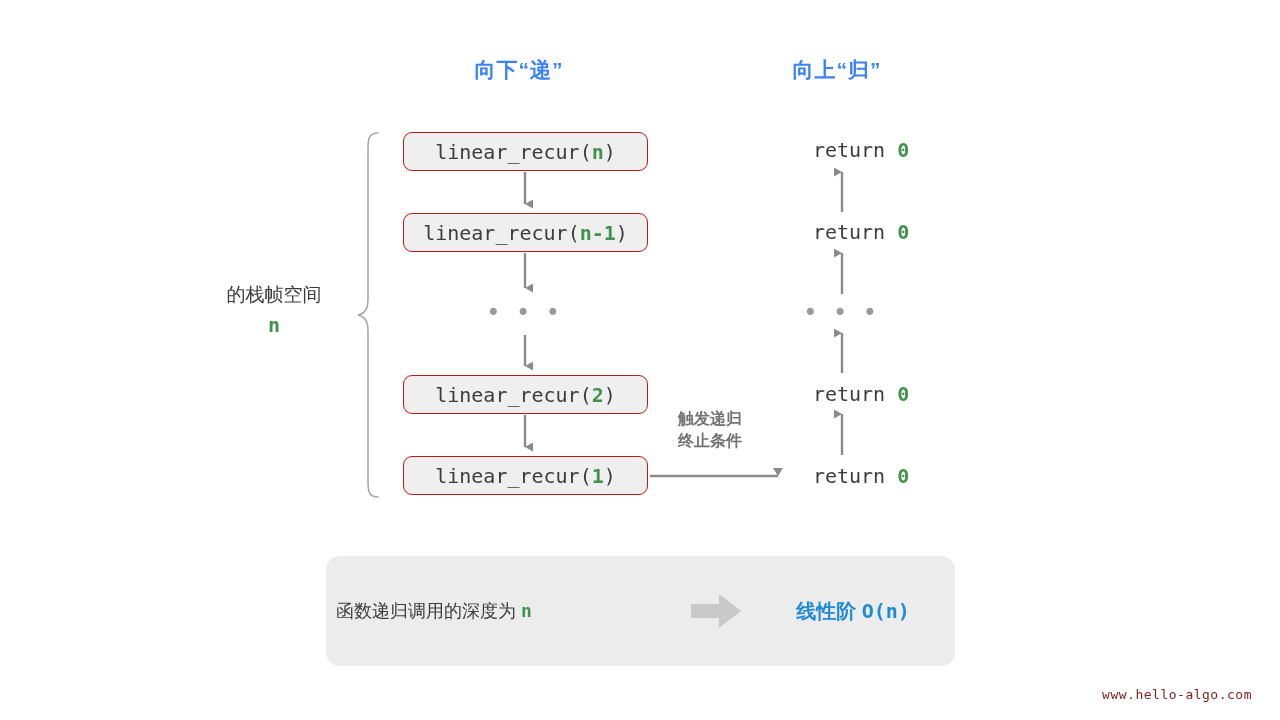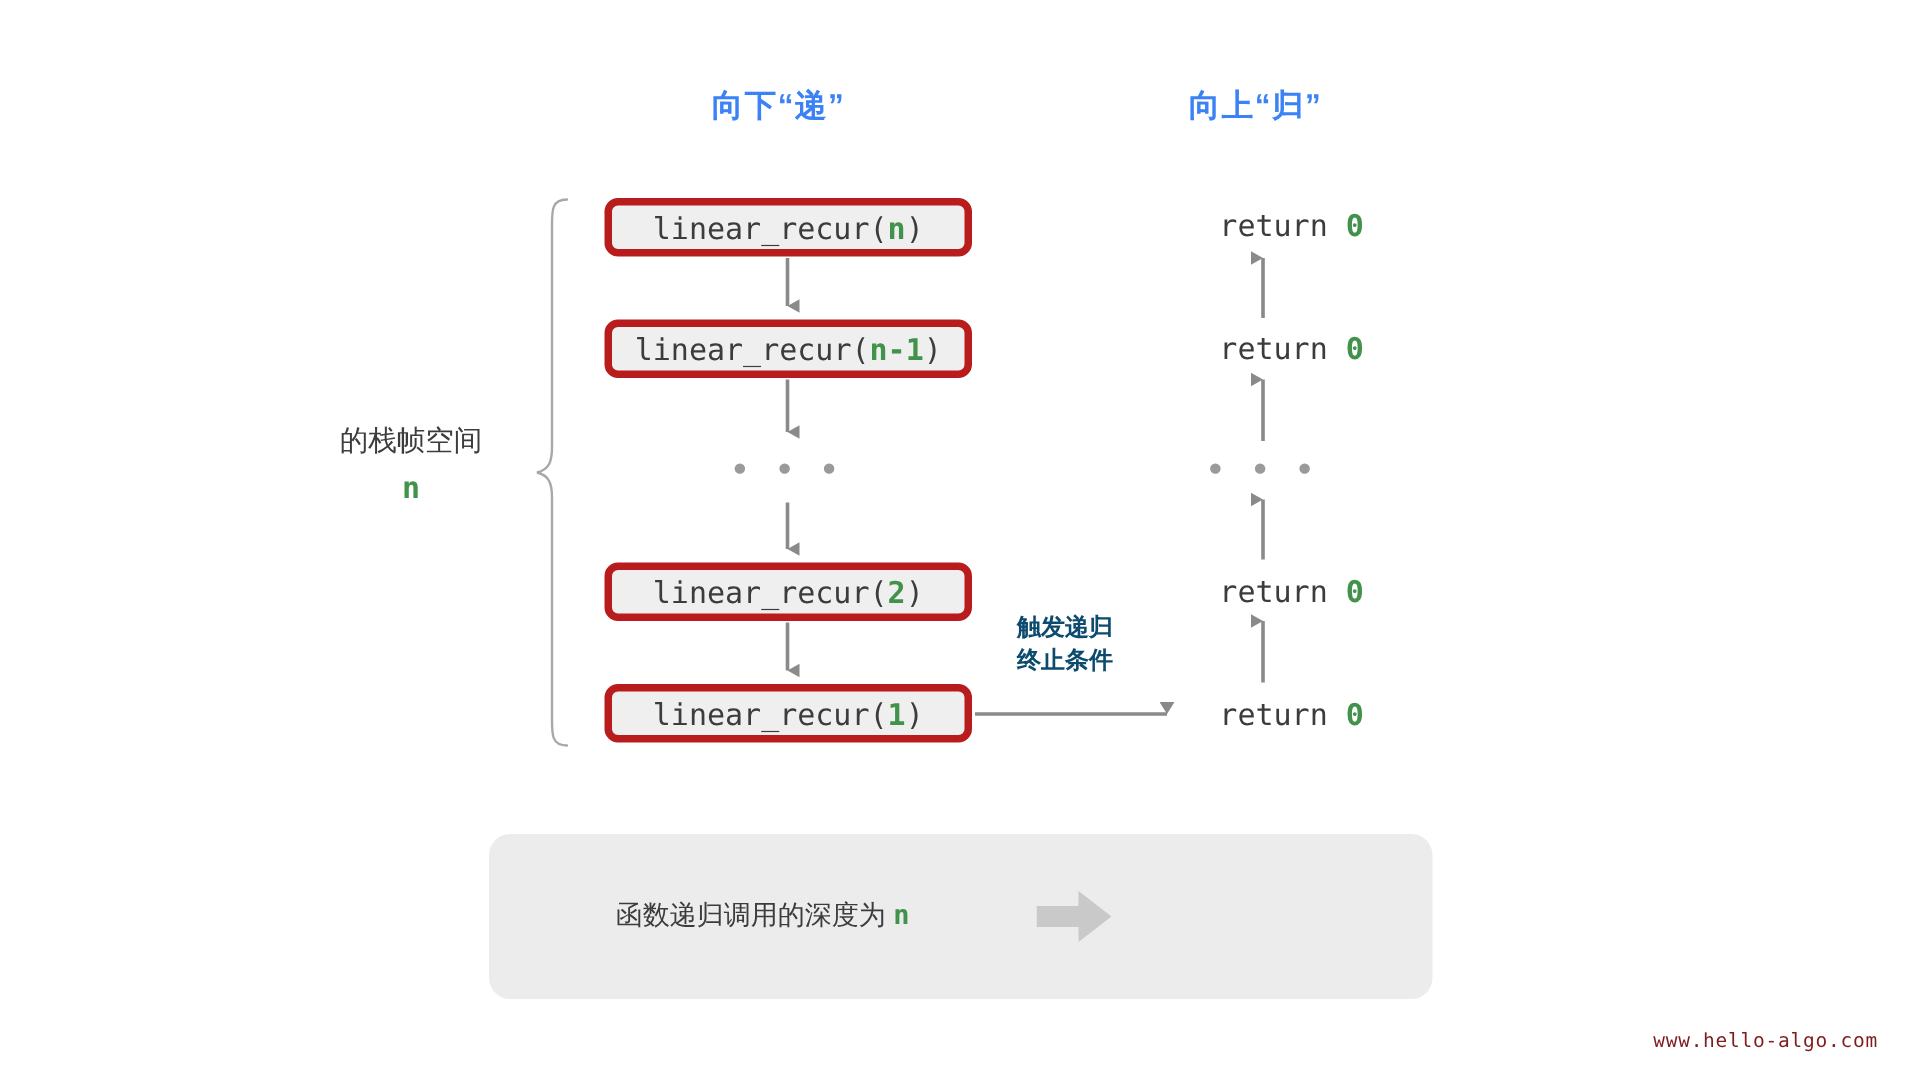--- a/index.html
+++ b/index.html
@@ -36,21 +36,21 @@
   #head-up   { left: 837px; top: 56px; }
 
   
   .call-box {
     position: absolute;
     left: 403px;
     width: 245px;
     height: 39px;
     box-sizing: border-box;
     background: #efefef;
-    border: 5px solid #b91c1c;
+    border: 1px solid #b91c1c;
     border-radius: 9px;
     display: flex;
     align-items: center;
     justify-content: center;
     font-family: "DejaVu Sans Mono", "Liberation Mono", monospace;
     font-size: 20px;
     color: #3c3c3c;
     white-space: pre;
   }
   .call-box .arg { color: #41924b; font-weight: bold; }
@@ -112,42 +112,42 @@
 
   
   .trigger-note {
     position: absolute;
     left: 710px;
     top: 408px;
     transform: translateX(-50%);
     text-align: center;
     font-size: 16px;
     font-weight: bold;
-    color: #0c4a6e;
+    color: #737373;
     line-height: 1.35;
     white-space: nowrap;
   }
 
   
   .summary {
     position: absolute;
     left: 326px;
     top: 556px;
     width: 629px;
     height: 110px;
     box-sizing: border-box;
     background: #ececec;
     border-radius: 14px;
     display: flex;
     align-items: center;
   }
   .summary-left {
     flex: 0 0 auto;
     width: 345px;
-    text-align: center;
+    text-align: left;
     padding-left: 10px;
     font-size: 18px;
     color: #3c3c3c;
     line-height: 1.75;
     white-space: nowrap;
   }
   .summary-left .g { color: #41924b; font-weight: bold; font-family: "DejaVu Sans Mono","Liberation Mono",monospace; }
   .summary-left .mono { font-family: "DejaVu Sans Mono","Liberation Mono",monospace; }
 
   .summary-arrow {
@@ -293,18 +293,19 @@
       </div>
     </div>
 
     <div class="summary-arrow">
       <svg width="50" height="34" viewBox="0 0 50 34">
         <path d="M0,10 L28,10 L28,0 L50,17 L28,34 L28,24 L0,24 Z" fill="#c9c9c9"></path>
       </svg>
     </div>
 
     <div class="summary-right">
+      <span class="value"><span>线性阶 </span><span class="mono">O(n)</span></span>
     </div>
   </div>
 
   <div class="watermark">www.hello-algo.com</div>
 
 </div>
 
 </body></html>

